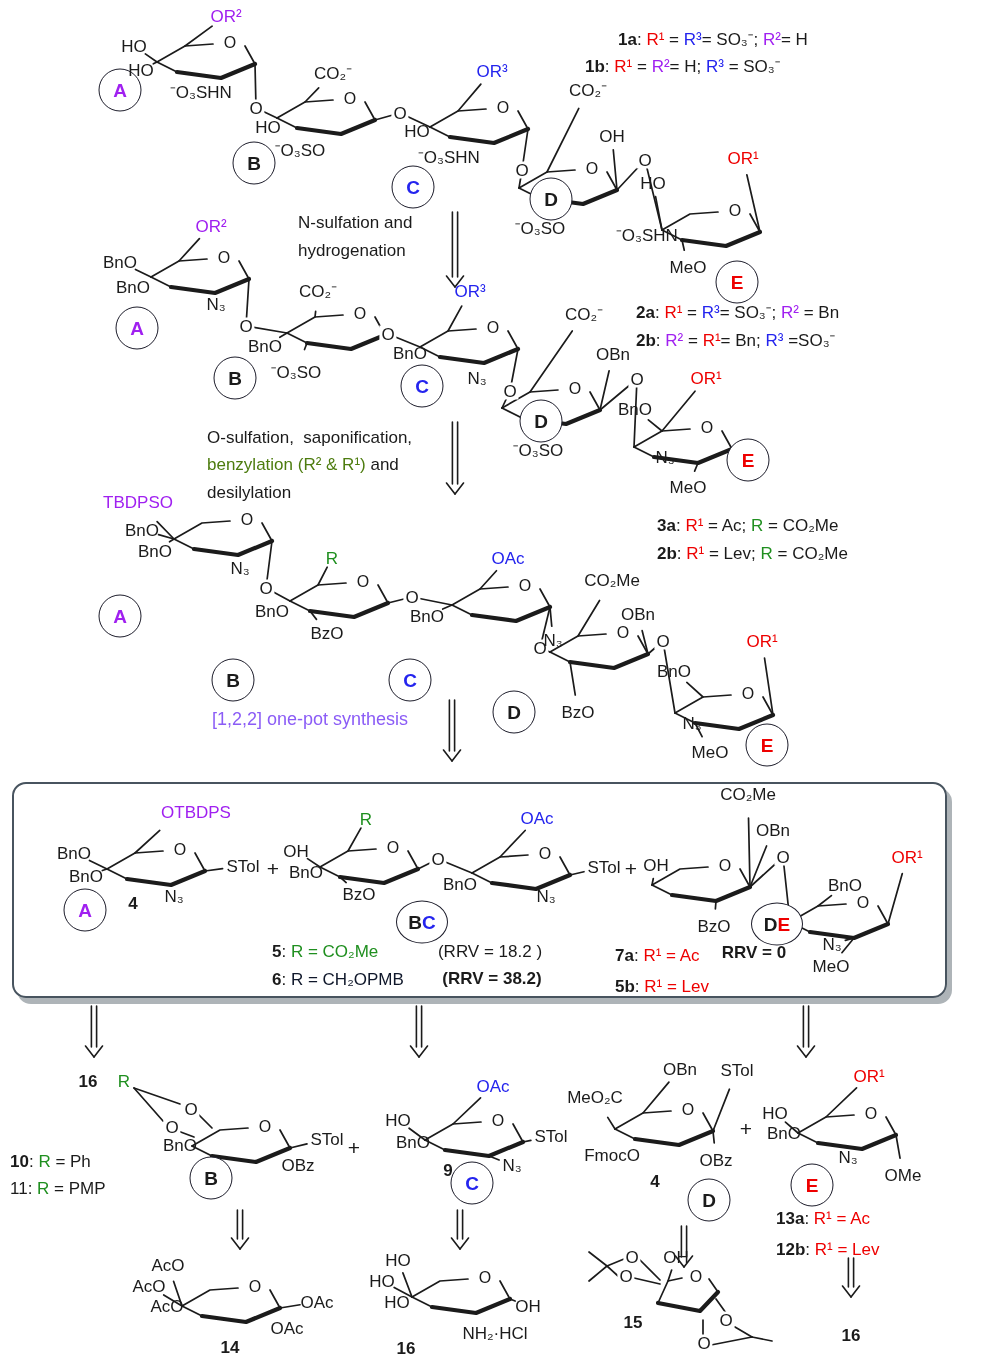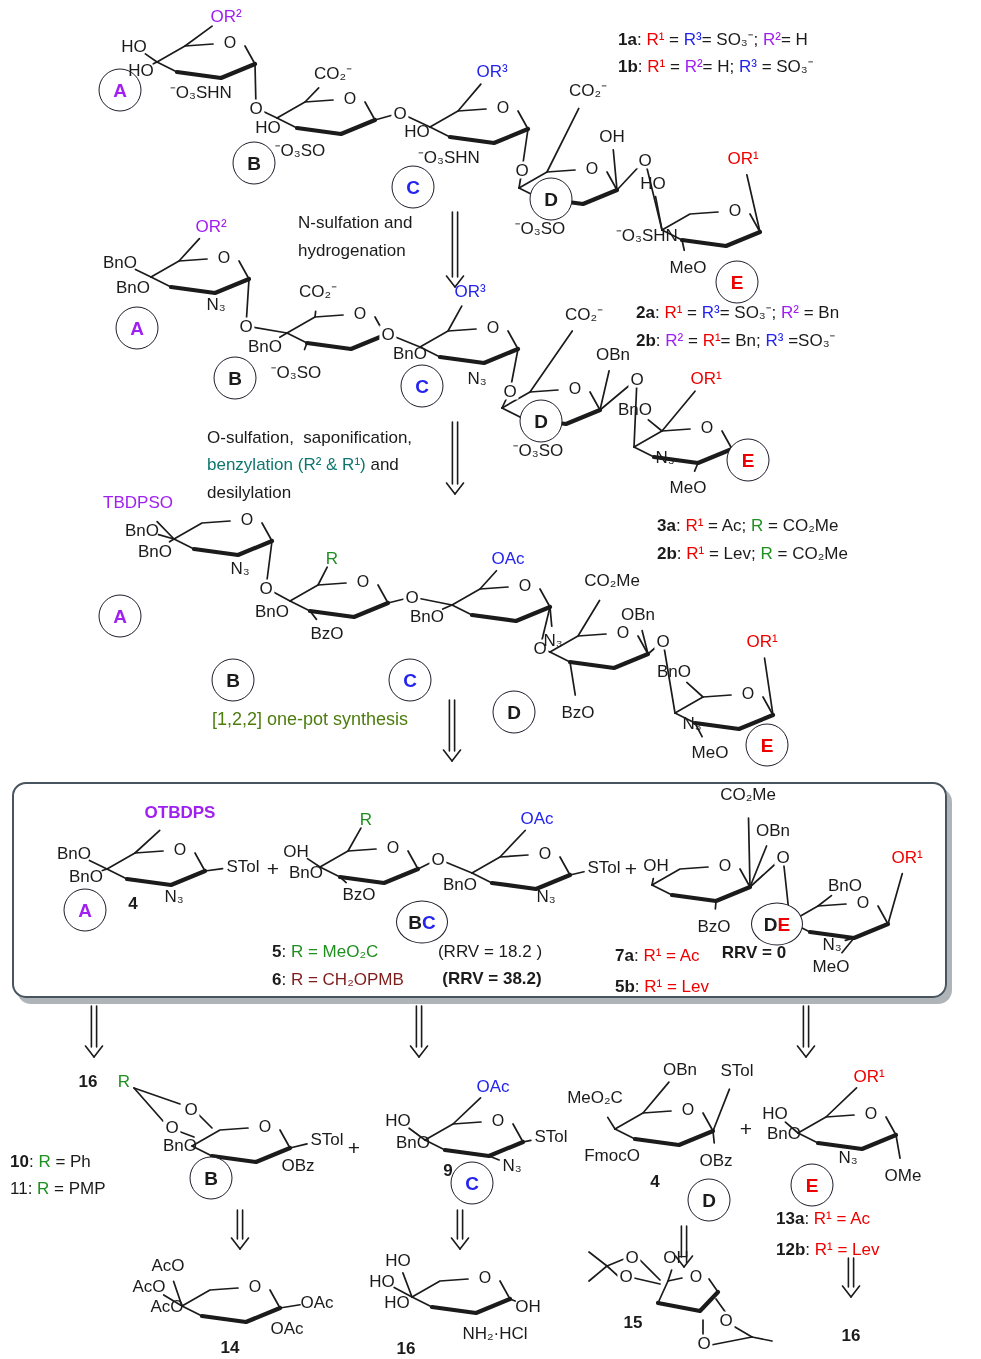--- a/index.html
+++ b/index.html
@@ -338,21 +338,21 @@
     <span class="lbl" style="left: 417px; top: 131px;"><span>HO</span></span>
     <span class="lbl" style="left: 449px; top: 157px;"><span>⁻O₃SHN</span></span>
     <span class="lbl" style="left: 588px; top: 90px;"><span>CO₂⁻</span></span>
     <span class="lbl" style="left: 612px; top: 136px;"><span>OH</span></span>
     <span class="lbl" style="left: 540px; top: 228px;"><span>⁻O₃SO</span></span>
     <span class="lbl" style="left: 743px; top: 158px;"><span style="color: rgb(238, 0, 0);">OR¹</span></span>
     <span class="lbl" style="left: 653px; top: 183px;"><span>HO</span></span>
     <span class="lbl" style="left: 647px; top: 235px;"><span>⁻O₃SHN</span></span>
     <span class="lbl" style="left: 688px; top: 267px;"><span>MeO</span></span>
     <span class="lbl left" style="left: 618px; top: 39px;"><span style="font-weight: 700;">1a</span><span>: </span><span style="color: rgb(238, 0, 0);">R¹</span><span> = </span><span style="color: rgb(36, 36, 238);">R³</span><span>= SO₃⁻; </span><span style="color: rgb(160, 32, 240);">R²</span><span>= H</span></span>
-    <span class="lbl left" style="left: 618px; top: 66px;"><span style="font-weight: 700;">1b</span><span>: </span><span style="color: rgb(238, 0, 0);">R¹</span><span> = </span><span style="color: rgb(160, 32, 240);">R²</span><span>= H; </span><span style="color: rgb(36, 36, 238);">R³</span><span> = SO₃⁻</span></span>
+    <span class="lbl left" style="left: 585px; top: 66px;"><span style="font-weight: 700;">1b</span><span>: </span><span style="color: rgb(238, 0, 0);">R¹</span><span> = </span><span style="color: rgb(160, 32, 240);">R²</span><span>= H; </span><span style="color: rgb(36, 36, 238);">R³</span><span> = SO₃⁻</span></span>
     <span class="lbl left" style="left: 298px; top: 222px;"><span>N-sulfation and</span></span>
     <span class="lbl left" style="left: 298px; top: 250px;"><span>hydrogenation</span></span>
     <span class="lbl" style="left: 211px; top: 226px;"><span style="color: rgb(160, 32, 240);">OR²</span></span>
     <span class="lbl" style="left: 120px; top: 262px;"><span>BnO</span></span>
     <span class="lbl" style="left: 133px; top: 287px;"><span>BnO</span></span>
     <span class="lbl" style="left: 216px; top: 304px;"><span>N₃</span></span>
     <span class="lbl" style="left: 318px; top: 291px;"><span>CO₂⁻</span></span>
     <span class="lbl" style="left: 265px; top: 346px;"><span>BnO</span></span>
     <span class="lbl" style="left: 296px; top: 372px;"><span>⁻O₃SO</span></span>
     <span class="lbl" style="left: 470px; top: 291px;"><span style="color: rgb(36, 36, 238);">OR³</span></span>
@@ -361,43 +361,43 @@
     <span class="lbl" style="left: 584px; top: 314px;"><span>CO₂⁻</span></span>
     <span class="lbl" style="left: 613px; top: 354px;"><span>OBn</span></span>
     <span class="lbl" style="left: 538px; top: 450px;"><span>⁻O₃SO</span></span>
     <span class="lbl" style="left: 706px; top: 378px;"><span style="color: rgb(238, 0, 0);">OR¹</span></span>
     <span class="lbl" style="left: 635px; top: 409px;"><span>BnO</span></span>
     <span class="lbl" style="left: 665px; top: 457px;"><span>N₃</span></span>
     <span class="lbl" style="left: 688px; top: 487px;"><span>MeO</span></span>
     <span class="lbl left" style="left: 636px; top: 312px;"><span style="font-weight: 700;">2a</span><span>: </span><span style="color: rgb(238, 0, 0);">R¹</span><span> = </span><span style="color: rgb(36, 36, 238);">R³</span><span>= SO₃⁻; </span><span style="color: rgb(160, 32, 240);">R²</span><span> = Bn</span></span>
     <span class="lbl left" style="left: 636px; top: 340px;"><span style="font-weight: 700;">2b</span><span>: </span><span style="color: rgb(160, 32, 240);">R²</span><span> = </span><span style="color: rgb(238, 0, 0);">R¹</span><span>= Bn; </span><span style="color: rgb(36, 36, 238);">R³</span><span> =SO₃⁻</span></span>
     <span class="lbl left" style="left: 207px; top: 437px;"><span>O-sulfation,  saponification,</span></span>
-    <span class="lbl left" style="left: 207px; top: 464px;"><span style="color: #0f766e;">benzylation (R² &amp; R¹)</span><span> and</span></span>
+    <span class="lbl left" style="left: 207px; top: 464px;"><span style="color: #4d7c0f;">benzylation (R² &amp; R¹)</span><span> and</span></span>
     <span class="lbl left" style="left: 207px; top: 492px;"><span>desilylation</span></span>
     <span class="lbl" style="left: 138px; top: 502px;"><span style="color: rgb(160, 32, 240);">TBDPSO</span></span>
     <span class="lbl" style="left: 142px; top: 530px;"><span>BnO</span></span>
     <span class="lbl" style="left: 155px; top: 551px;"><span>BnO</span></span>
     <span class="lbl" style="left: 240px; top: 568px;"><span>N₃</span></span>
     <span class="lbl" style="left: 332px; top: 558px;"><span style="color: rgb(31, 143, 31);">R</span></span>
     <span class="lbl" style="left: 272px; top: 611px;"><span>BnO</span></span>
     <span class="lbl" style="left: 327px; top: 633px;"><span>BzO</span></span>
     <span class="lbl" style="left: 508px; top: 558px;"><span style="color: rgb(36, 36, 238);">OAc</span></span>
     <span class="lbl" style="left: 427px; top: 616px;"><span>BnO</span></span>
     <span class="lbl" style="left: 553px; top: 640px;"><span>N₃</span></span>
     <span class="lbl" style="left: 612px; top: 580px;"><span>CO₂Me</span></span>
     <span class="lbl" style="left: 638px; top: 614px;"><span>OBn</span></span>
     <span class="lbl" style="left: 578px; top: 712px;"><span>BzO</span></span>
     <span class="lbl" style="left: 762px; top: 641px;"><span style="color: rgb(238, 0, 0);">OR¹</span></span>
     <span class="lbl" style="left: 674px; top: 671px;"><span>BnO</span></span>
     <span class="lbl" style="left: 692px; top: 723px;"><span>N₃</span></span>
     <span class="lbl" style="left: 710px; top: 752px;"><span>MeO</span></span>
     <span class="lbl left" style="left: 657px; top: 525px;"><span style="font-weight: 700;">3a</span><span>: </span><span style="color: rgb(238, 0, 0);">R¹</span><span> = Ac; </span><span style="color: rgb(31, 143, 31);">R</span><span> = CO₂Me</span></span>
     <span class="lbl left" style="left: 657px; top: 553px;"><span style="font-weight: 700;">2b</span><span>: </span><span style="color: rgb(238, 0, 0);">R¹</span><span> = Lev; </span><span style="color: rgb(31, 143, 31);">R</span><span> = CO₂Me</span></span>
-    <span class="lbl left" style="left: 212px; top: 719px; font-size: 18px;"><span style="color: #4d7c0f;">[1,2,2] one-pot synthesis</span></span>
-    <span class="lbl" style="left: 180px; top: 812px; font-weight: bold;"><span style="color: rgb(160, 32, 240);">OTBDPS</span></span>
+    <span class="lbl left" style="left: 212px; top: 719px; font-size: 18px;"><span style="color: #8b5cf6;">[1,2,2] one-pot synthesis</span></span>
+    <span class="lbl" style="left: 196px; top: 812px;"><span style="color: rgb(160, 32, 240);">OTBDPS</span></span>
     <span class="lbl" style="left: 74px; top: 853px;"><span>BnO</span></span>
     <span class="lbl" style="left: 86px; top: 876px;"><span>BnO</span></span>
     <span class="lbl" style="left: 174px; top: 896px;"><span>N₃</span></span>
     <span class="lbl" style="left: 243px; top: 866px;"><span>STol</span></span>
     <span class="lbl" style="left: 273px; top: 868px; font-size: 21px;"><span>+</span></span>
     <span class="lbl" style="left: 133px; top: 903px;"><span style="font-weight: 700;">4</span></span>
     <span class="lbl" style="left: 296px; top: 851px;"><span>OH</span></span>
     <span class="lbl" style="left: 366px; top: 819px;"><span style="color: rgb(31, 143, 31);">R</span></span>
     <span class="lbl" style="left: 306px; top: 872px;"><span>BnO</span></span>
     <span class="lbl" style="left: 359px; top: 894px;"><span>BzO</span></span>
@@ -410,22 +410,22 @@
     <span class="lbl" style="left: 748px; top: 794px;"><span>CO₂Me</span></span>
     <span class="lbl" style="left: 773px; top: 830px;"><span>OBn</span></span>
     <span class="lbl" style="left: 714px; top: 926px;"><span>BzO</span></span>
     <span class="lbl" style="left: 907px; top: 857px;"><span style="color: rgb(238, 0, 0);">OR¹</span></span>
     <span class="lbl" style="left: 845px; top: 885px;"><span>BnO</span></span>
     <span class="lbl" style="left: 832px; top: 944px;"><span>N₃</span></span>
     <span class="lbl" style="left: 831px; top: 966px;"><span>MeO</span></span>
     <span class="lbl" style="left: 754px; top: 952px;"><span style="font-weight: 700; text-align: center;">RRV = 0</span></span>
     <span class="lbl" style="left: 490px; top: 951px;"><span style="font-weight: 400;">(RRV = 18.2 )</span></span>
     <span class="lbl" style="left: 492px; top: 978px;"><span style="font-weight: 700;">(RRV = 38.2)</span></span>
-    <span class="lbl left" style="left: 272px; top: 951px;"><span style="font-weight: 700;">5</span><span>: </span><span style="color: rgb(31, 143, 31);">R = MeO₂C</span></span>
-    <span class="lbl left" style="left: 272px; top: 979px;"><span style="font-weight: 700;">6</span><span>: </span><span style="color: #7f1d1d;">R = CH₂OPMB</span></span>
+    <span class="lbl left" style="left: 272px; top: 951px;"><span style="font-weight: 700;">5</span><span>: </span><span style="color: rgb(31, 143, 31);">R = CO₂Me</span></span>
+    <span class="lbl left" style="left: 272px; top: 979px;"><span style="font-weight: 700;">6</span><span>: </span><span style="color: #0f172a;">R = CH₂OPMB</span></span>
     <span class="lbl left" style="left: 615px; top: 955px;"><span style="font-weight: 700;">7a</span><span>: </span><span style="color: rgb(238, 0, 0);">R¹ = Ac</span></span>
     <span class="lbl left" style="left: 615px; top: 986px;"><span style="font-weight: 700;">5b</span><span>: </span><span style="color: rgb(238, 0, 0);">R¹ = Lev</span></span>
     <span class="lbl" style="left: 88px; top: 1081px;"><span style="font-weight: 700;">16</span></span>
     <span class="lbl" style="left: 124px; top: 1081px;"><span style="color: rgb(31, 143, 31);">R</span></span>
     <span class="lbl onbond" style="left: 191px; top: 1109px;"><span>O</span></span>
     <span class="lbl onbond" style="left: 172px; top: 1127px;"><span>O</span></span>
     <span class="lbl" style="left: 180px; top: 1145px;"><span>BnO</span></span>
     <span class="lbl" style="left: 327px; top: 1139px;"><span>STol</span></span>
     <span class="lbl" style="left: 354px; top: 1147px; font-size: 21px;"><span>+</span></span>
     <span class="lbl" style="left: 298px; top: 1165px;"><span>OBz</span></span>

